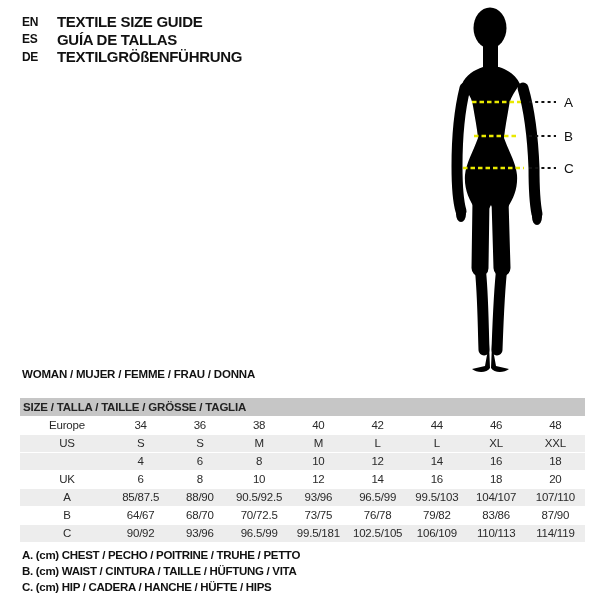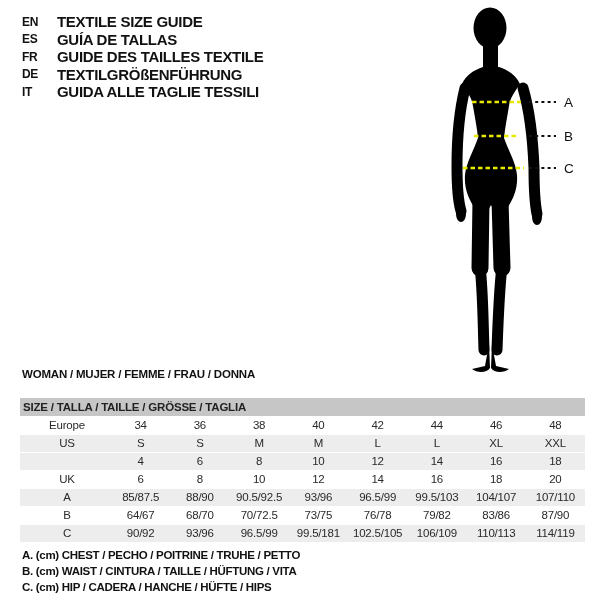--- a/index.html
+++ b/index.html
@@ -48,30 +48,22 @@
   <div class="lang-list">
       <div class="lang-row">
         <span class="lang-code">EN</span>
         <span class="lang-label">TEXTILE SIZE GUIDE</span>
       </div>
       <div class="lang-row">
         <span class="lang-code">ES</span>
         <span class="lang-label">GUÍA DE TALLAS</span>
       </div>
       <div class="lang-row">
-        <span class="lang-code">FR</span>
-        <span class="lang-label">GUIDE DES TAILLES TEXTILE</span>
-      </div>
-      <div class="lang-row">
         <span class="lang-code">DE</span>
         <span class="lang-label">TEXTILGRÖßENFÜHRUNG</span>
-      </div>
-      <div class="lang-row">
-        <span class="lang-code">IT</span>
-        <span class="lang-label">GUIDA ALLE TAGLIE TESSILI</span>
       </div>
     </div>
 
   <div class="figure-wrap">
     <svg viewBox="0 0 200 390" width="200" height="390" xmlns="http://www.w3.org/2000/svg">
       <g fill="var(--silhouette,#000)" stroke="none">
 
         <ellipse cx="90" cy="28" rx="16.5" ry="20.5"></ellipse>
 
         <rect x="83" y="40" width="15" height="32"></rect>

